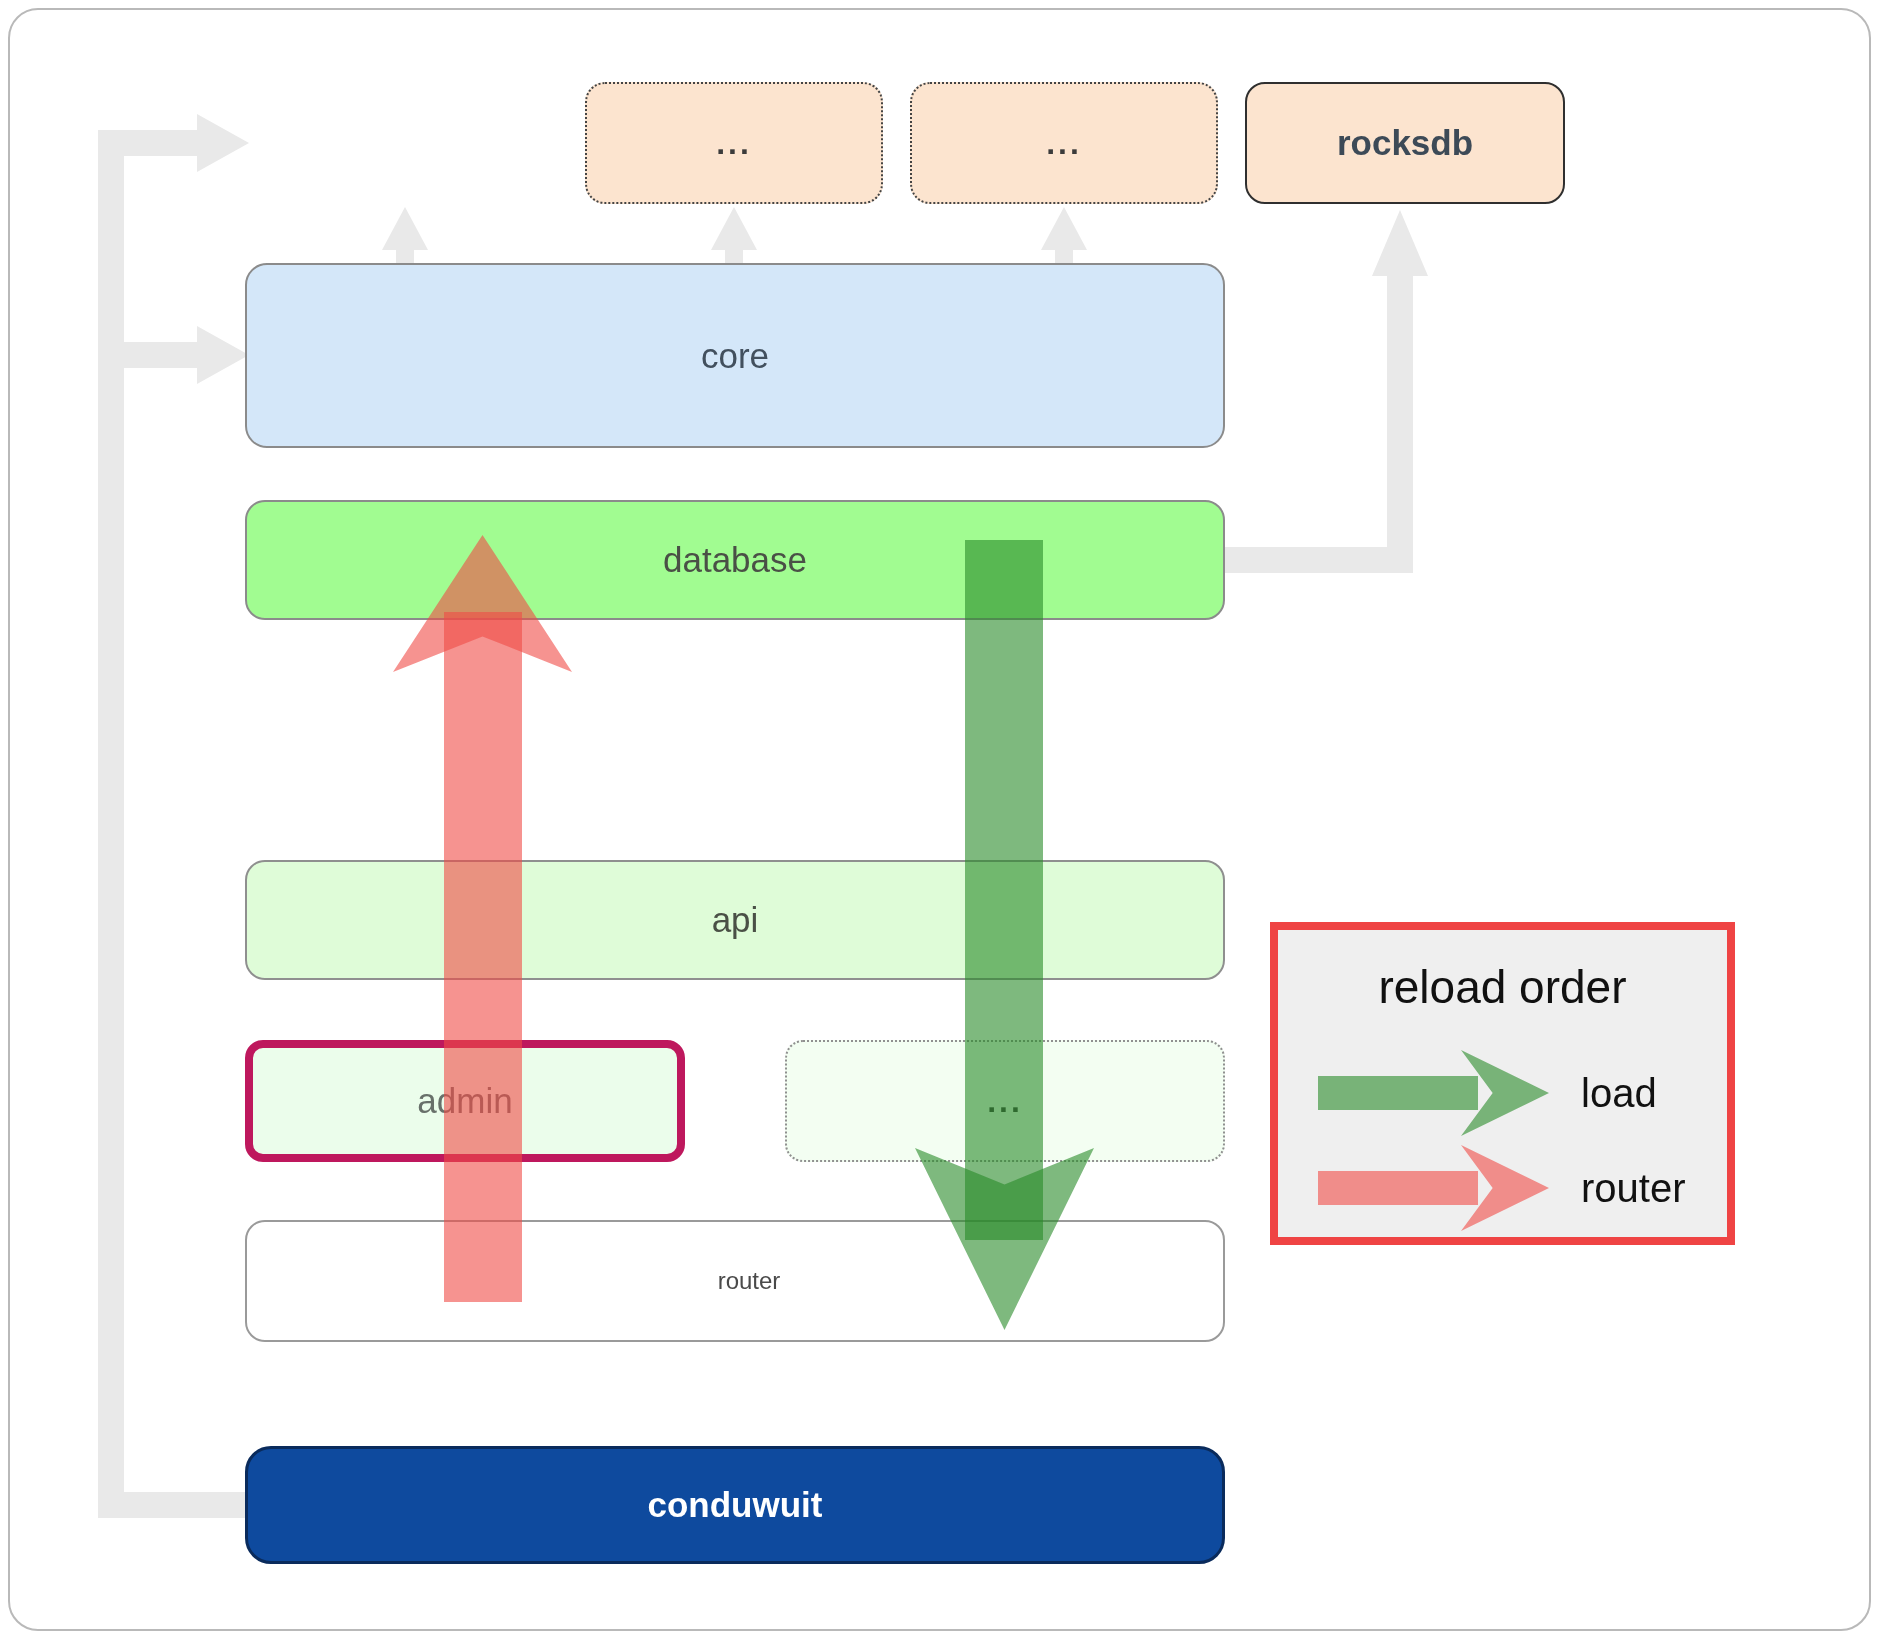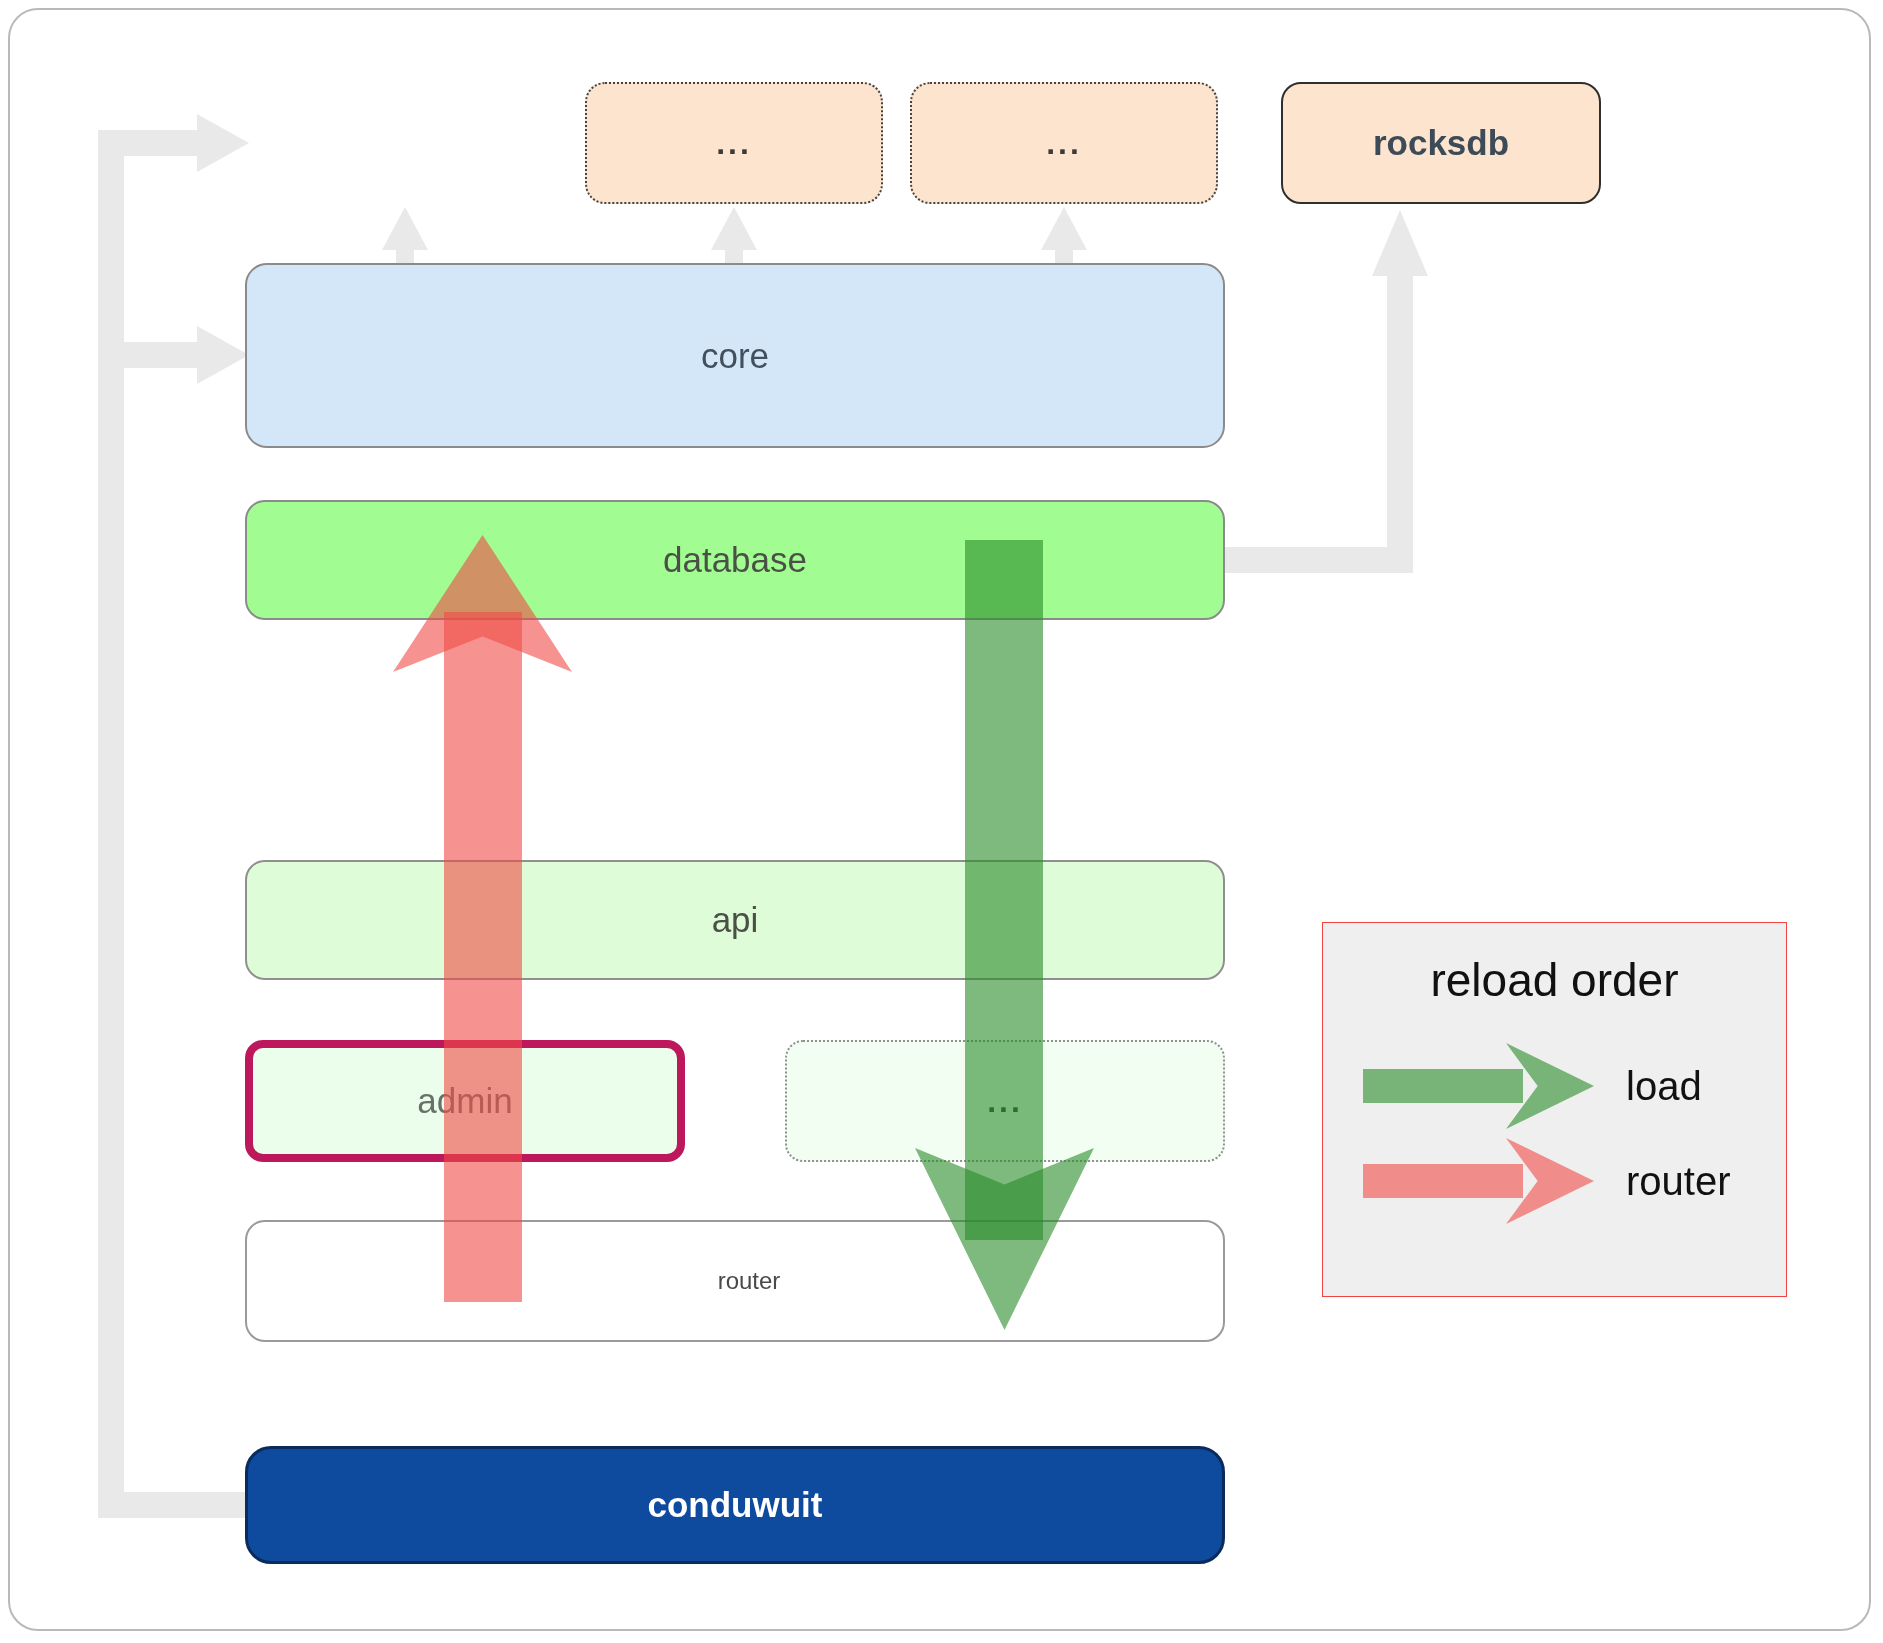--- a/index.html
+++ b/index.html
@@ -32,21 +32,21 @@
     align-items: center;
     justify-content: center;
     border-radius: 20px;
     z-index: 2;
   }
   .lbl { white-space: nowrap; }
 
   #box-ruma    { left:246px; top:82px;  width:316px; height:122px; background:#fce4cf; border:2.5px solid #2f2f2f; }
   #box-deps1   { left:585px; top:82px;  width:298px; height:122px; background:#fce4cf; border:2.5px dotted #444444; }
   #box-deps2   { left:910px; top:82px;  width:308px; height:122px; background:#fce4cf; border:2.5px dotted #444444; }
-  #box-rocksdb { left:1245px; top:82px; width:320px; height:122px; background:#fce4cf; border:2.5px solid #2f2f2f;margin-left:36px; }
+  #box-rocksdb { left:1245px; top:82px; width:320px; height:122px; background:#fce4cf; border:2.5px solid #2f2f2f; }
 
   #box-core     { left:245px; top:263px;  width:980px; height:185px; background:#d4e7f9; border:2px solid #8b8b8b; border-radius:22px; }
   #box-database { left:245px; top:500px;  width:980px; height:120px; background:#a1fc91; border:2px solid #8b8b8b; }
   #box-service  { left:245px; top:680px;  width:980px; height:120px; background:#c9fcbd; border:2px solid #8f8f8f; }
   #box-api      { left:245px; top:860px;  width:980px; height:120px; background:#dffcd8; border:2px solid #8f8f8f; }
   #box-admin    { left:245px; top:1040px; width:440px; height:122px; background:#ebfdeb; border:8px solid #be185d; border-radius:18px; }
   #box-more1    { left:785px; top:1040px; width:440px; height:122px; background:#f3fef2; border:2px dotted #909090; border-radius:18px; }
   #box-router   { left:245px; top:1220px; width:980px; height:122px; background:#ffffff; border:2px solid #9a9a9a; }
   #box-conduwuit{ left:245px; top:1446px; width:980px; height:118px; background:#0e4a9e; border:3px solid #0a2b5c; border-radius:26px; }
 
@@ -89,22 +89,22 @@
 
   #unload-shaft { left:444px; top:612px; width:78px;  height:690px; }
   #unload-dart  { left:393px; top:535px; width:179px; height:137px;
                   clip-path: polygon(50% 0%, 100% 100%, 50% 74%, 0% 100%); }
   #load-shaft   { left:965px; top:540px; width:78px;  height:700px; }
   #load-dart    { left:915px; top:1148px; width:179px; height:182px;
                   clip-path: polygon(0% 0%, 50% 20%, 100% 0%, 50% 100%); }
 
   
   #legend {
-    position:absolute; left:1322px; top:922px; width:465px; height:375px;
-    background:#efefef; border:1px solid #ef4444; box-sizing:border-box; z-index:2;
+    position:absolute; left:1270px; top:922px; width:465px; height:323px;
+    background:#efefef; border:8px solid #ef4444; box-sizing:border-box; z-index:2;
   }
   #legend-title {
     position:absolute; left:0; top:30px; width:100%;
     text-align:center; font-size:46px; color:#111111; font-weight:400;
   }
   .legend-shaft { position:absolute; width:160px; height:34px; }
   .legend-dart  { position:absolute; width:88px; height:86px;
                   clip-path: polygon(0% 0%, 100% 50%, 0% 100%, 36% 50%); }
   #legend-load-shaft   { left:40px;  top:146px; }
   #legend-load-dart    { left:183px; top:120px; }

